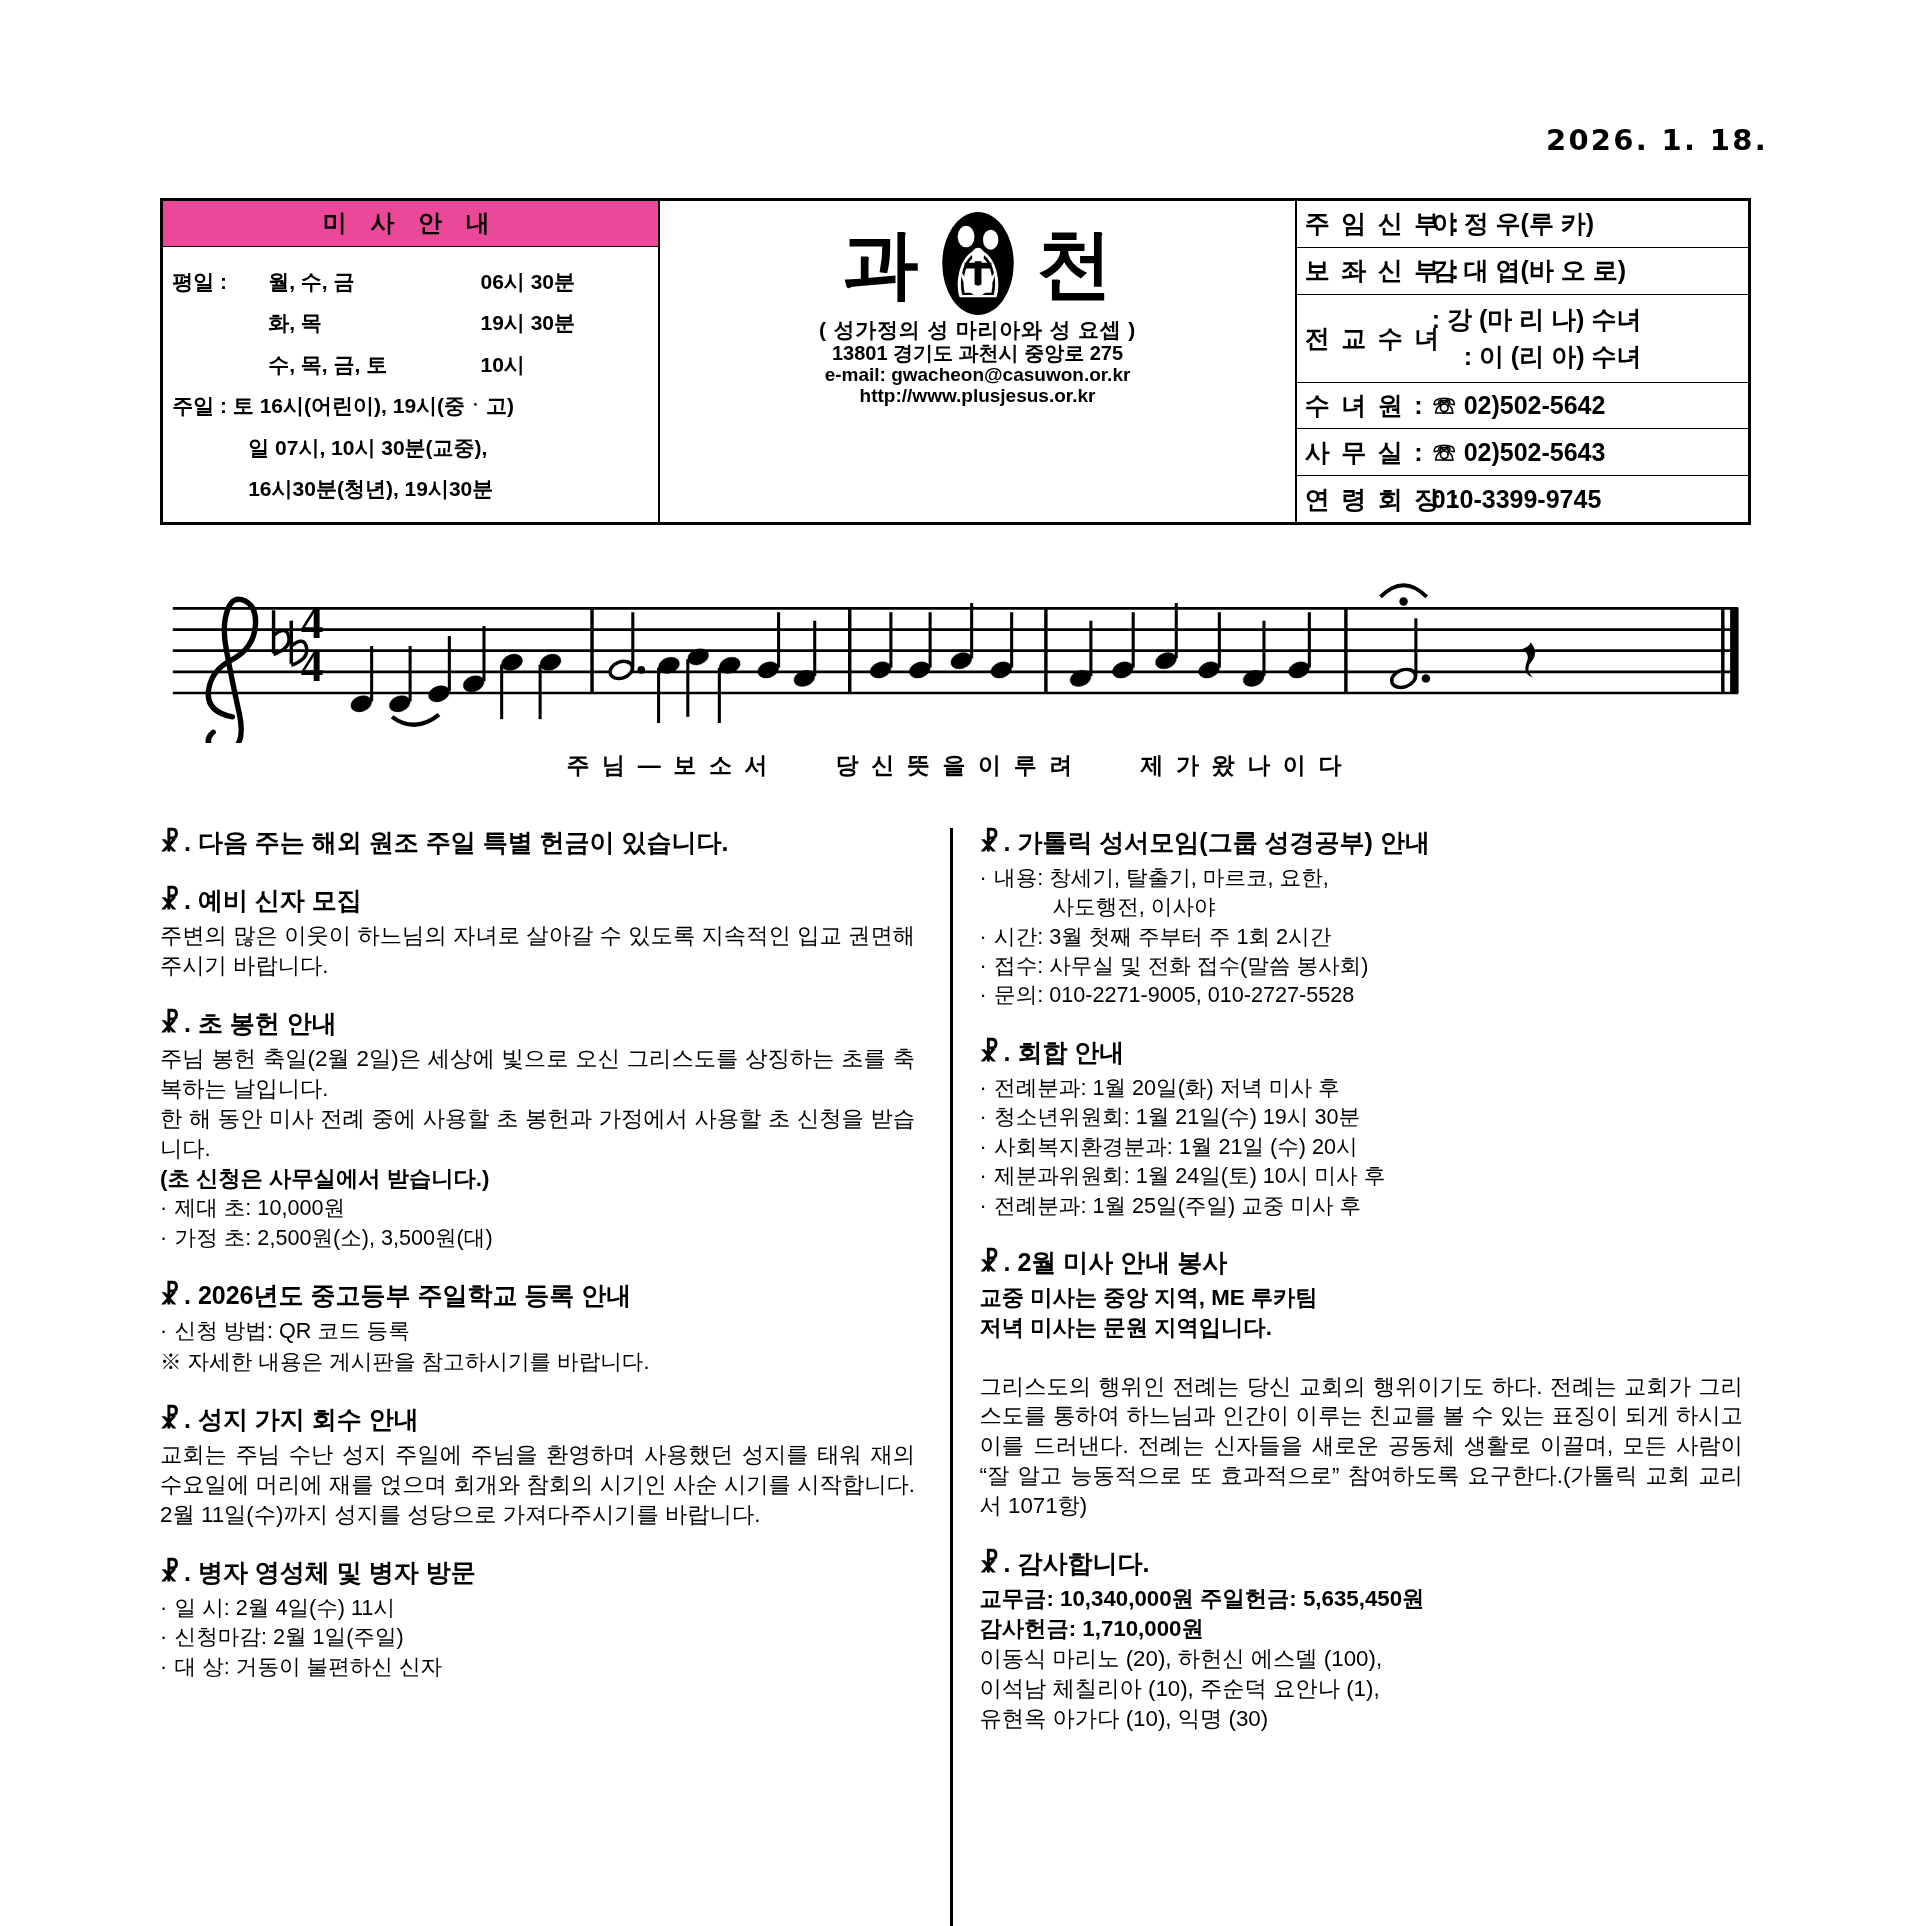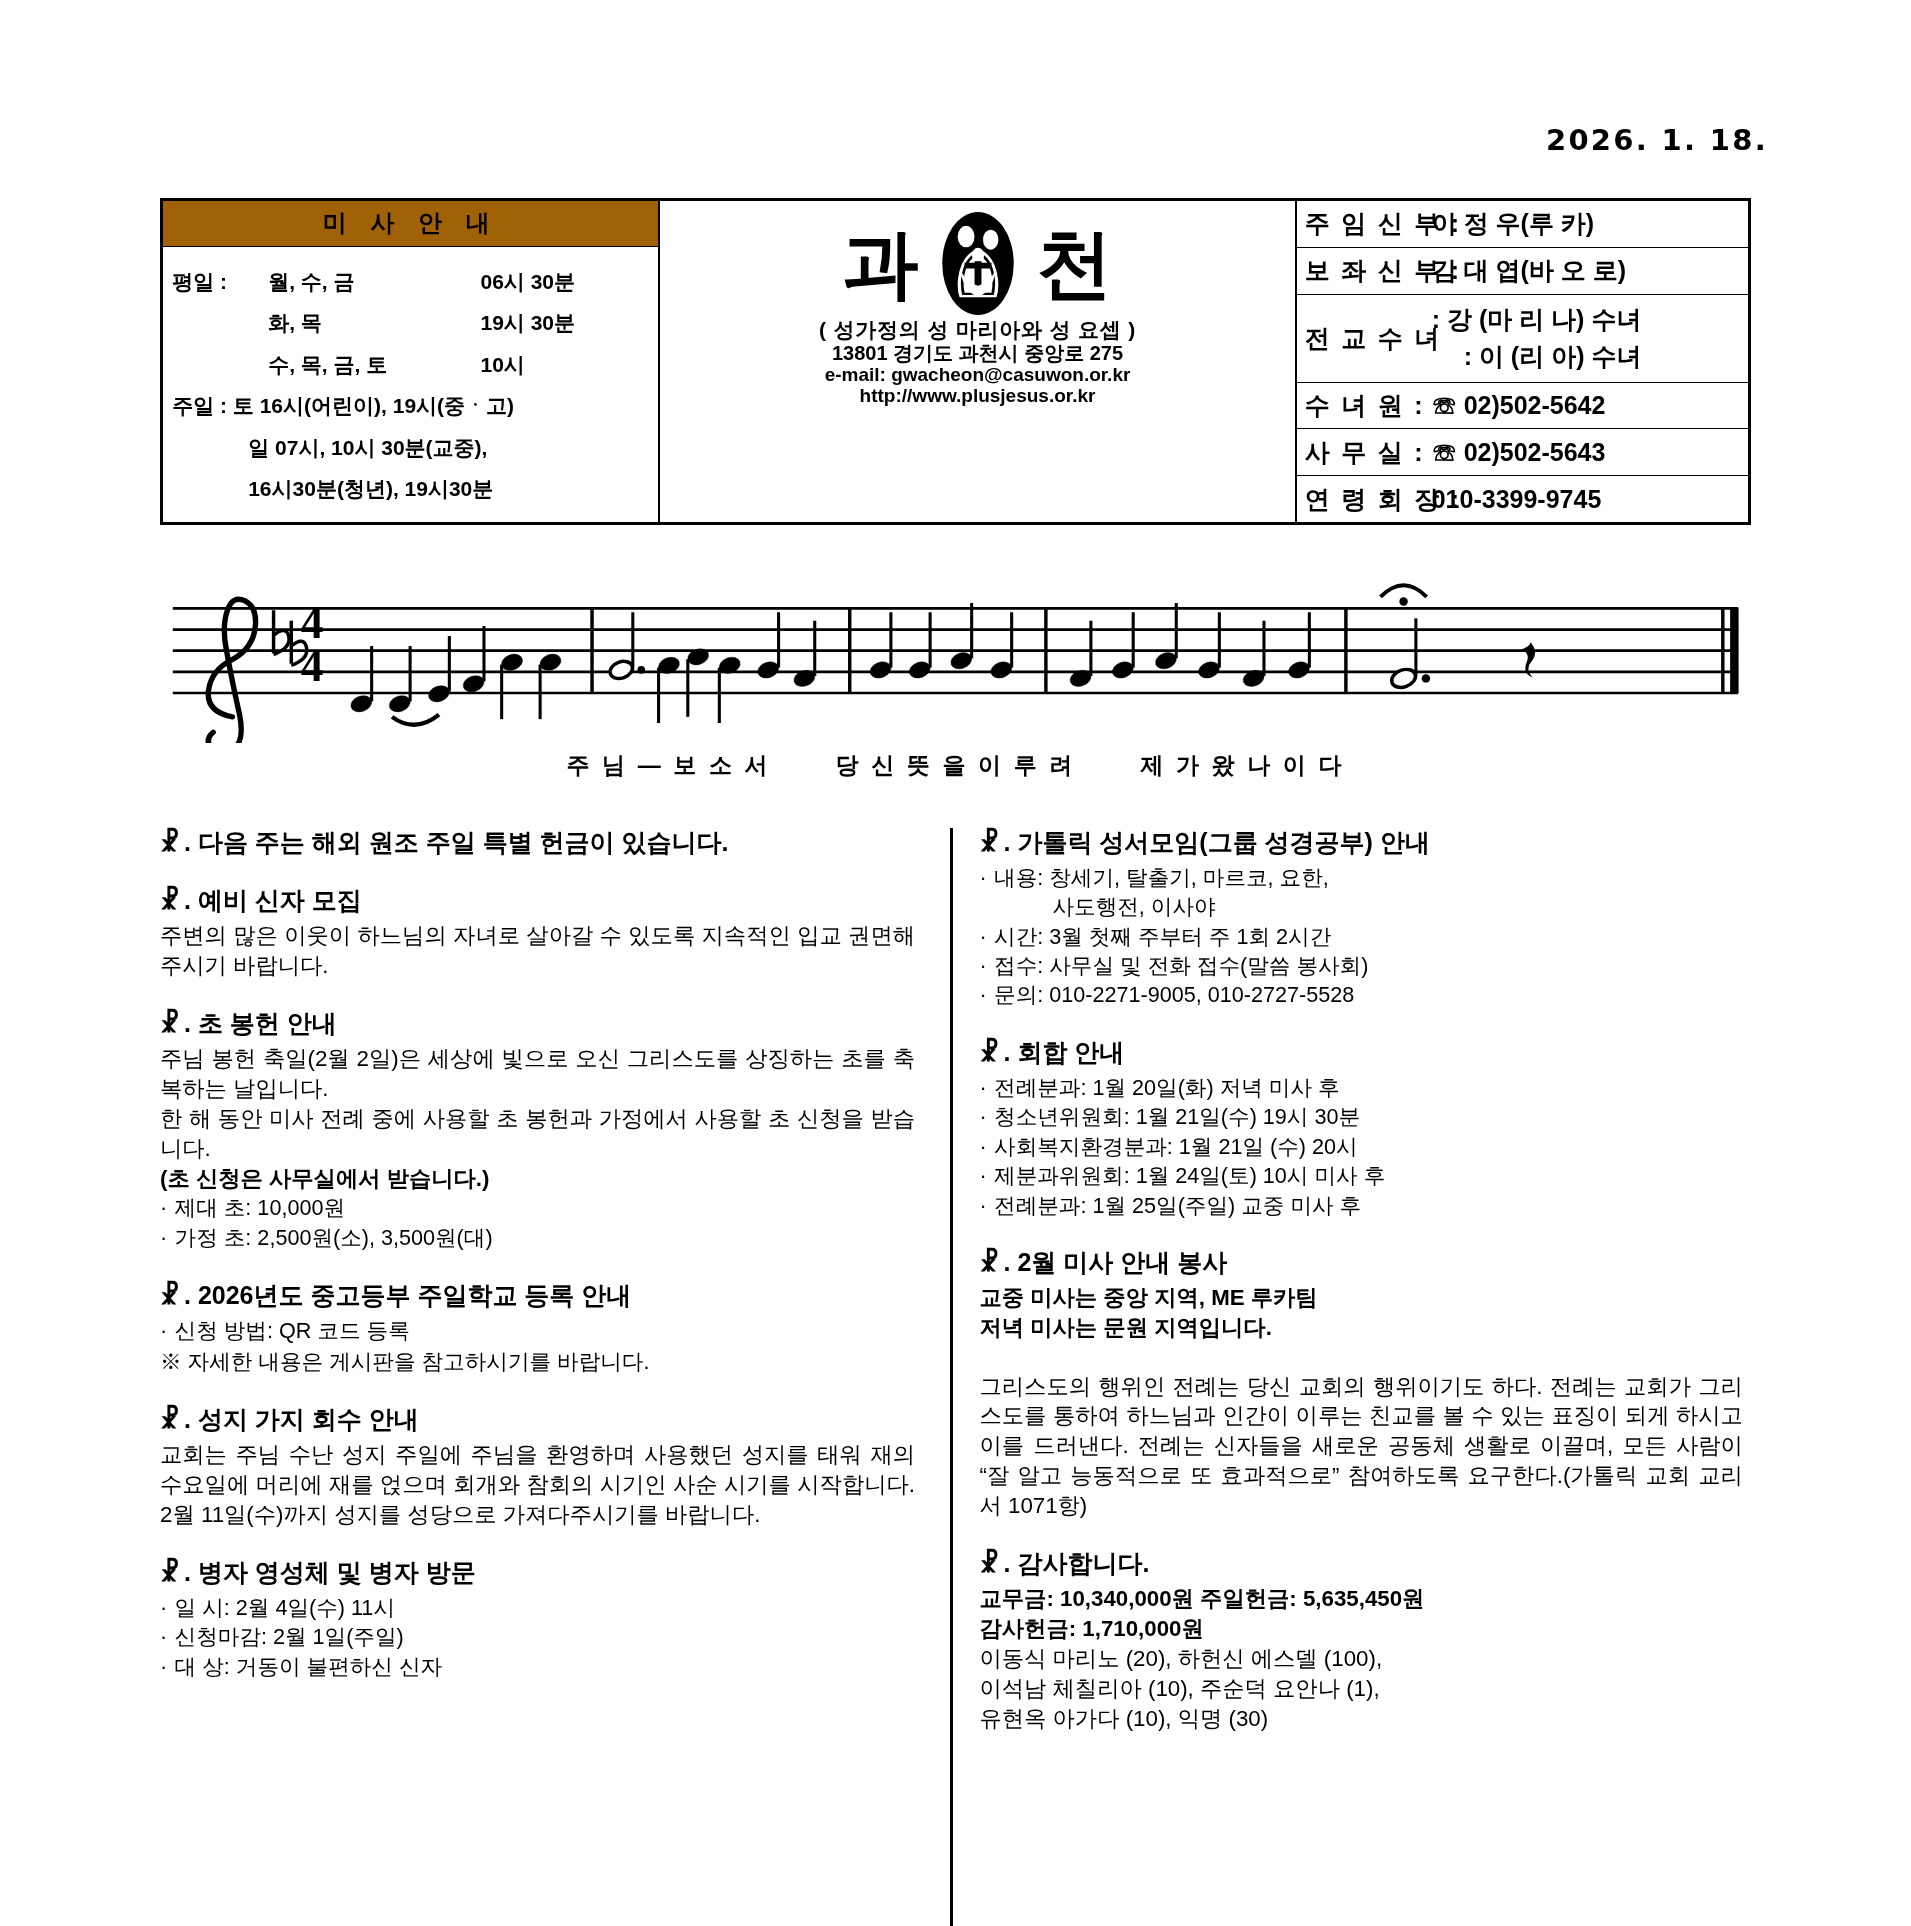--- a/index.html
+++ b/index.html
@@ -46,21 +46,21 @@
     background: #fff;
   }
   .mast-left {
     width: 497px;
     border-right: 2.3px solid #000;
     box-sizing: border-box;
     display: flex;
     flex-direction: column;
   }
   .mass-title {
-    background: #a16207;
+    background: #ec4899;
     border-bottom: 1.9px solid #000;
     text-align: center;
     font-size: 24px;
     font-weight: 700;
     letter-spacing: 8.5px;
     padding: 6.2px 0 7px 0;
     font-family: "Liberation Sans", sans-serif;
   }
   .mass-body {
     flex: 1;

